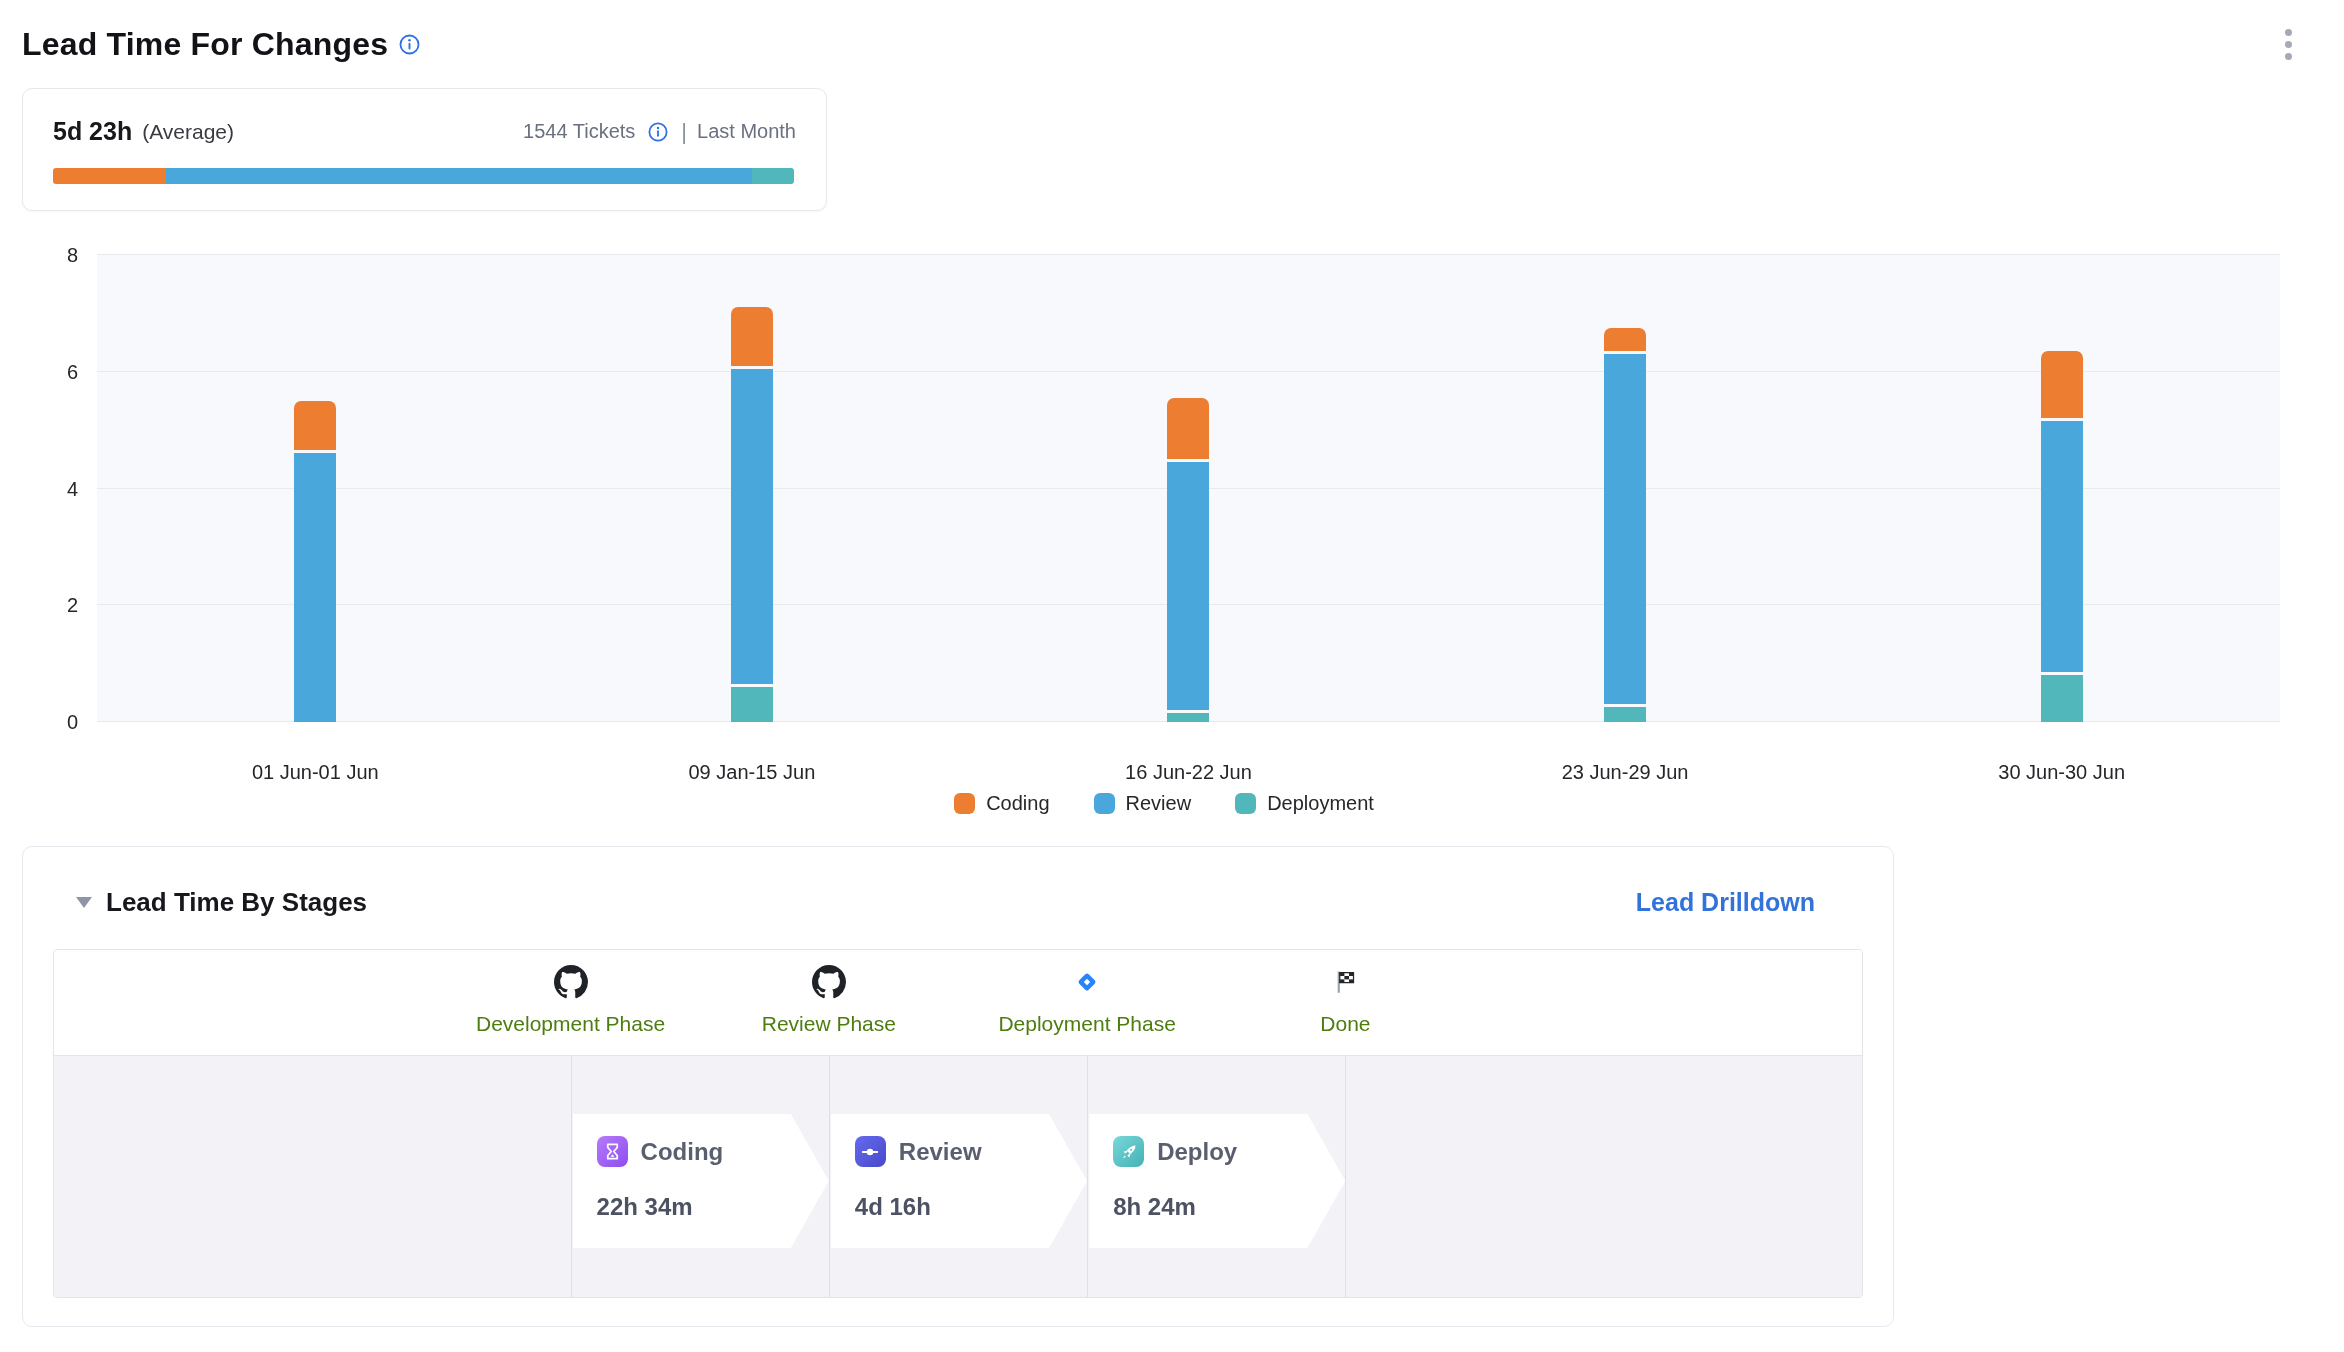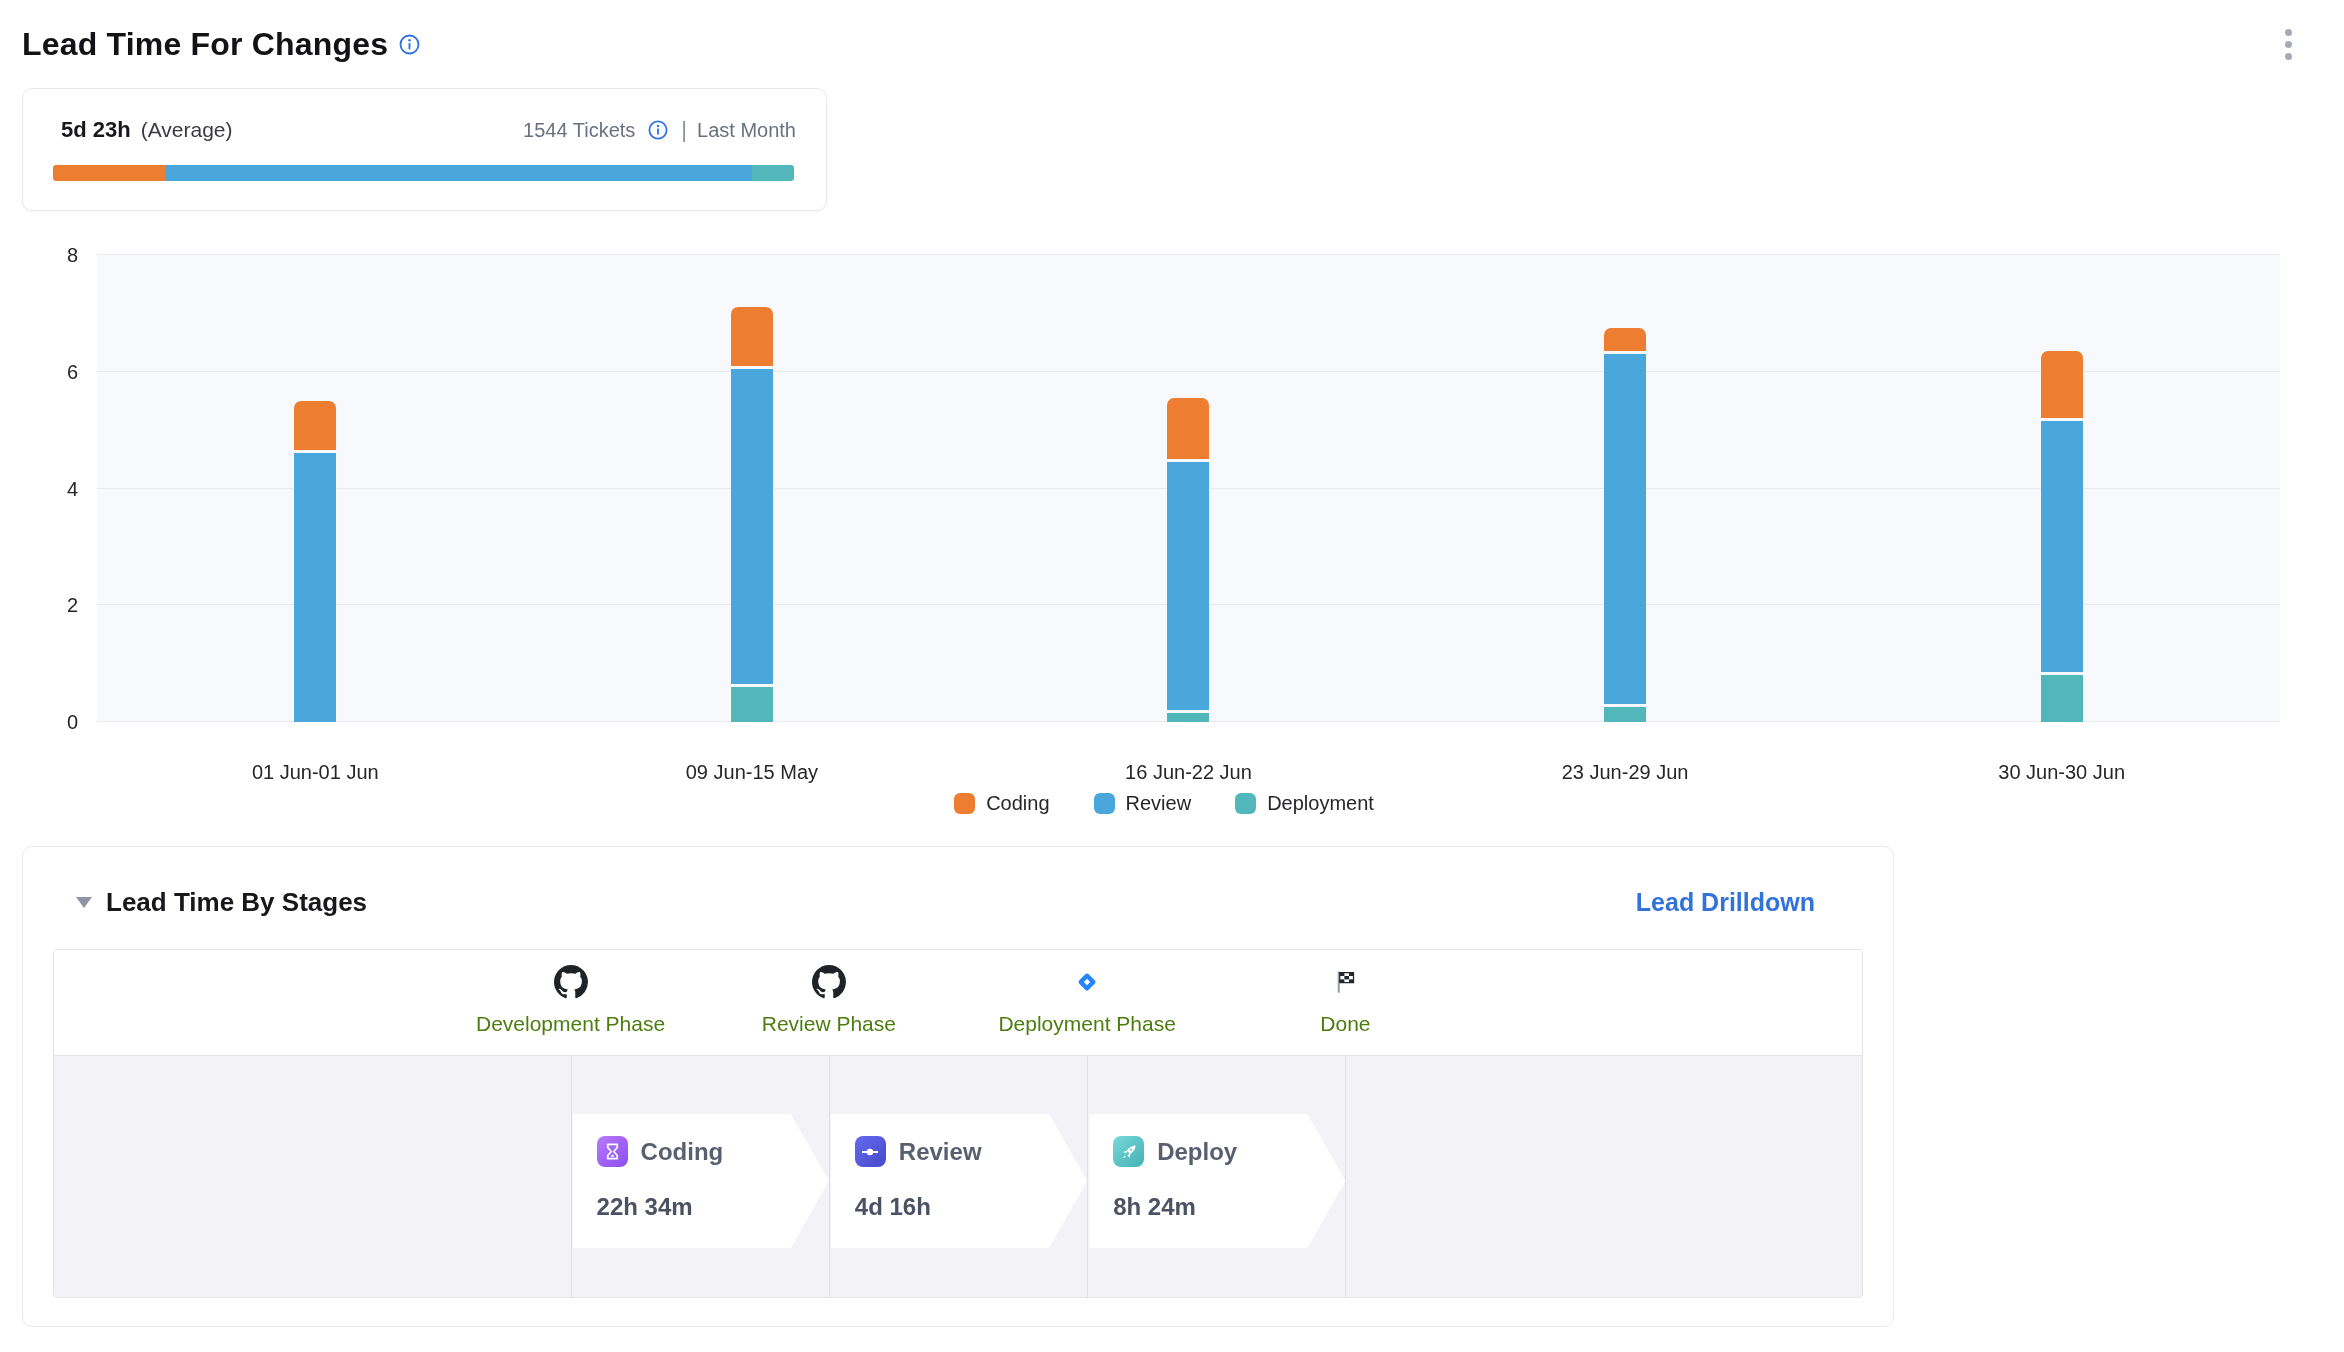--- a/index.html
+++ b/index.html
@@ -22,21 +22,21 @@
   .kebab i { width:7px; height:7px; border-radius:50%; background:#a6a9b6; display:block; }
 
   
   .summary-card {
     margin-top:20px; width:805px; height:123px;
     border:1px solid #e7e8ee; border-radius:10px;
     background:#fff; box-shadow:0 1px 2px rgba(30,30,60,.04);
     padding:28px 30px 0 30px;
   }
   .summary-top { display:flex; align-items:center; }
-  .summary-value { font-size:22px; font-weight:bold; color:#17171c;margin-left:8px; }
+  .summary-value { font-size:25px; font-weight:bold; color:#17171c; }
   .summary-suffix { font-size:21px; color:#3a3a42; margin-left:10px; }
   .summary-right { margin-left:auto; display:flex; align-items:center; font-size:20px; color:#6b7080; }
   .summary-right .info-icon { margin:0 10px 0 12px; }
   .summary-sep { margin:0 10px 0 2px; color:#8b90a0; font-size:22px; }
   .progress-bar { margin-top:22px; height:16px; width:741px; border-radius:3px; overflow:hidden; display:flex; }
   .progress-bar .seg { height:100%; }
 
   
   .chart-wrap { position:relative; margin-top:44px; }
   .plot { position:relative; margin-left:75px; margin-right:26px; height:467px; background:#f8f9fc; }
@@ -177,21 +177,21 @@
             <div class="bar">
               <div class="seg" style="height: 46.7px; background: rgb(82, 183, 186);"></div>
               <div class="seg" style="height: 251.012px; background: rgb(74, 167, 220);"></div>
               <div class="seg top" style="height: 67.1312px; background: rgb(237, 125, 49);"></div>
             </div>
           </div>
         </div>
       </div>
     <div class="xlabels" id="xlabels">
         <div>01 Jun-01 Jun</div>
-        <div>09 Jun-15 May</div>
+        <div>09 Jan-15 Jun</div>
         <div>16 Jun-22 Jun</div>
         <div>23 Jun-29 Jun</div>
         <div>30 Jun-30 Jun</div>
       </div>
     <div class="legend" id="legend">
         <div class="legend-item">
           <span class="legend-swatch" style="background: rgb(237, 125, 49);"></span>
           <span class="legend-label">Coding</span>
         </div>
         <div class="legend-item">

